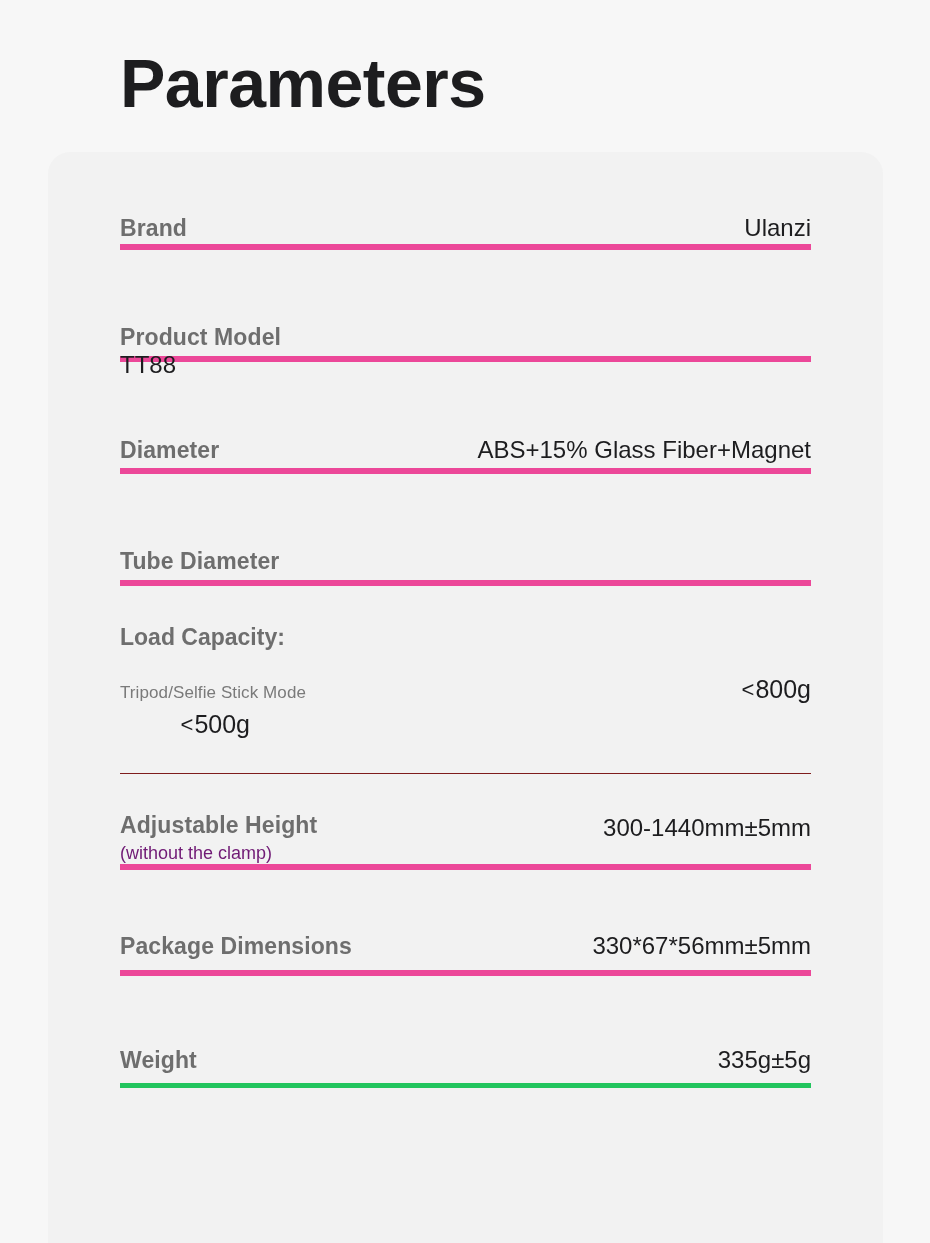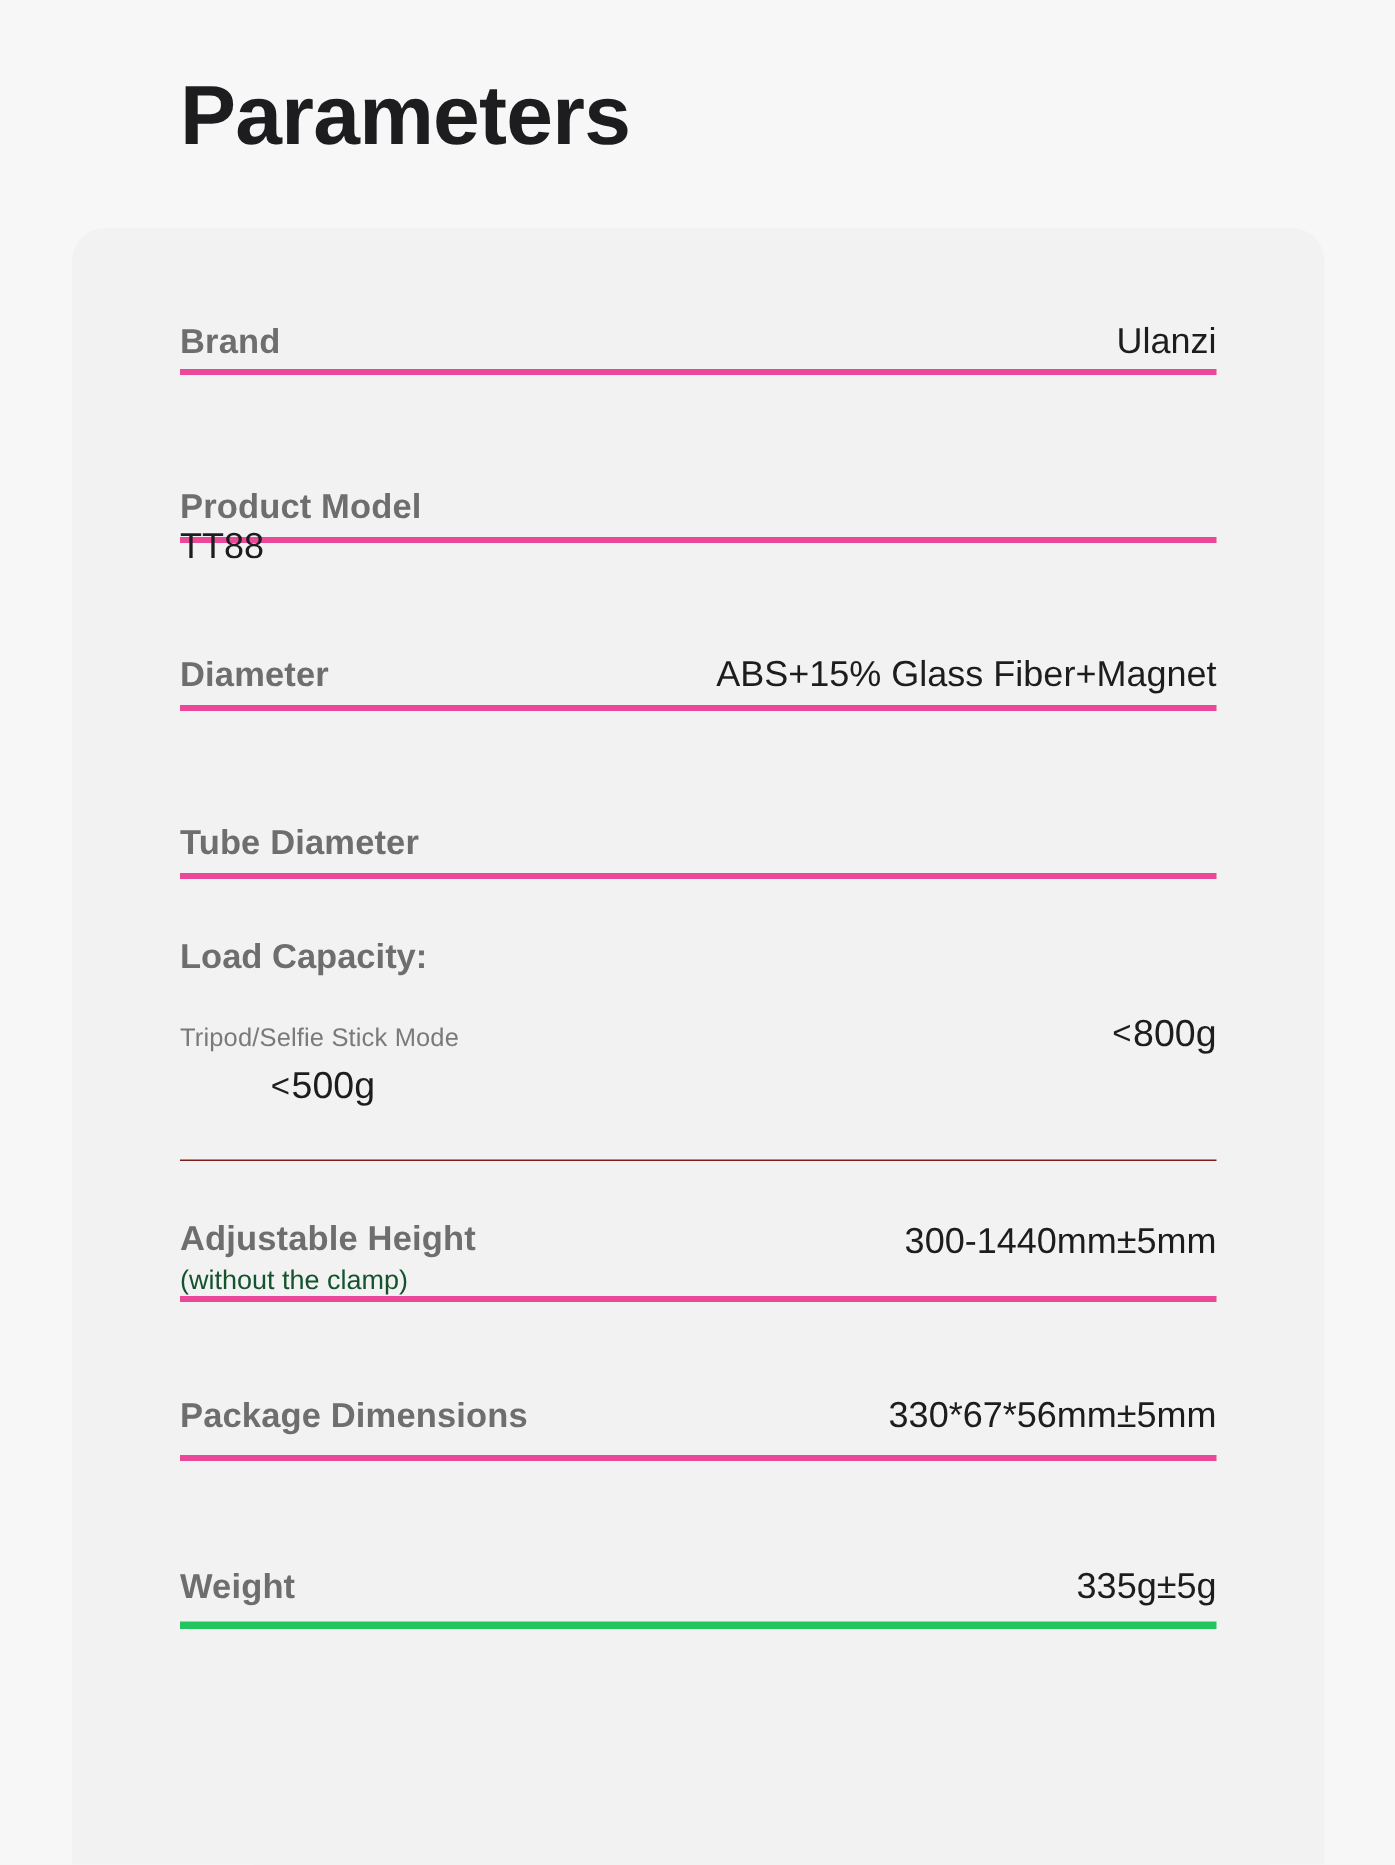--- a/index.html
+++ b/index.html
@@ -17,41 +17,41 @@
   .page {
     position: relative;
     width: 930px;
     height: 1243px;
     background: #f7f7f7;
   }
   .page-title {
     position: absolute;
     left: 120px;
     top: 44px;
-    font-size: 56px;
+    font-size: 68px;
     font-weight: 700;
     letter-spacing: -0.5px;
     color: #1d1d1f;
   }
   .spec-card {
     position: absolute;
     left: 48px;
     top: 152px;
     width: 835px;
     height: 1091px;
     background: #f2f2f2;
     border-radius: 22px 22px 0 0;
     box-sizing: border-box;
     padding: 0 72px;
   }
   .spec-row {
     display: flex;
     align-items: baseline;
     justify-content: space-between;
-    border-bottom: 4px solid #ec4899;
+    border-bottom: 6px solid #ec4899;
     box-sizing: border-box;
   }
   .spec-row:last-child {
     border-bottom: 5px solid #22c55e;
   }
   .row-label {
     color: #6e6e6e;
     font-size: 23px;
     font-weight: 700;
     letter-spacing: 0.1px;
@@ -105,21 +105,21 @@
   }
 
   .r-height {
     padding-top: 38px;
     padding-bottom: 0;
     align-items: flex-start;
   }
   .r-height .label-wrap { display: block; }
   .sub-label {
     display: block;
-    color: #14532d;
+    color: #701a75;
     font-size: 18px;
     font-weight: 400;
     margin-top: 4px;
   }
   .r-height .row-value { margin-top: 2px; }
 
   .r-package    { height: 106px; padding-top: 62px; }
   .r-weight     { height: 112px; padding-top: 70px; }
 </style>
 </head>

